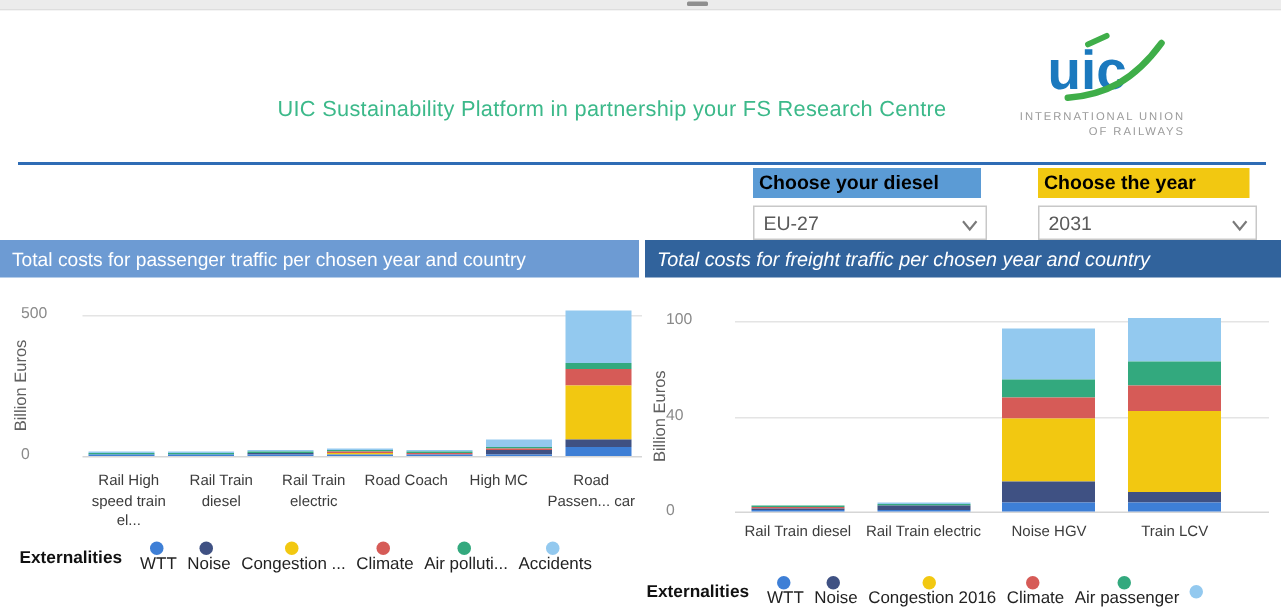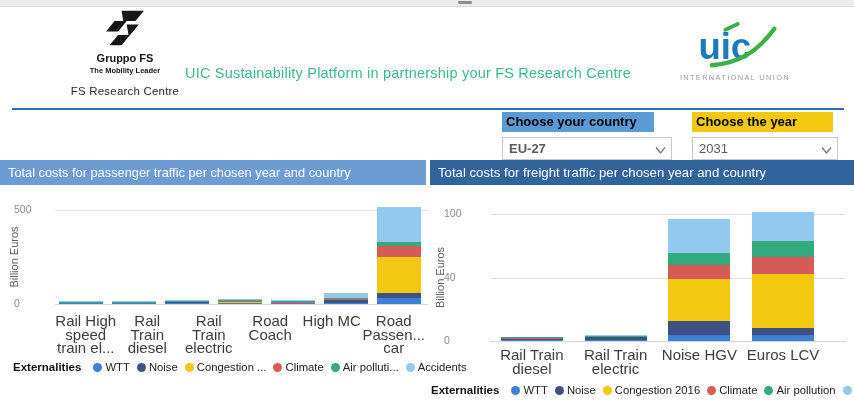--- a/index.html
+++ b/index.html
@@ -22,29 +22,29 @@
   .uic-logo{display:block;margin:0 10px 2px auto;}
   .uic-sub{font-size:7.5px;color:#9b9b9b;letter-spacing:1.3px;line-height:10px;}
 
   .divider{position:absolute;left:12px;top:108px;width:832px;height:2px;}
 
   
   .slicer-header{position:absolute;height:20px;line-height:20px;font-size:13px;font-weight:600;color:#000;padding-left:4px;box-sizing:border-box;}
   #country-header{left:502px;top:112px;width:152px;}
   #year-header{left:692px;top:112px;width:141px;}
   .slicer-select{position:absolute;height:23px;background:#fff;border:1px solid #c8c8c8;box-sizing:border-box;font-size:13px;color:#5a5a5a;line-height:21px;padding-left:6px;cursor:pointer;}
-  #country-select{left:502px;top:137px;width:170px;font-weight:bold;}
+  #country-select{left:502px;top:137px;width:156px;}
   #year-select{left:692px;top:137px;width:146px;}
   .chev{position:absolute;right:7px;top:8px;width:9px;height:9px;}
   .chev svg{display:block;}
 
   
   .vtitle{position:absolute;top:160px;height:25px;line-height:25px;color:#fff;font-size:12.8px;padding-left:8px;box-sizing:border-box;white-space:nowrap;overflow:hidden;}
   #vtitle-left{left:0;width:426px;}
-  #vtitle-right{left:430px;width:424px;font-size:13.2px;}
+  #vtitle-right{left:430px;width:424px;font-size:13.2px;font-style:italic;}
 
   
   .chart{position:absolute;top:186px;height:224px;}
   .chart-left{left:0;width:428px;}
   .chart-right{left:428px;width:426px;}
 
   .ylabel{position:absolute;transform:rotate(-90deg);transform-origin:0 0;font-size:11px;color:#5f5f5f;text-align:center;}
   .chart-left .ylabel{left:8px;top:118px;width:94px;}
   .chart-right .ylabel{left:6px;top:155px;width:127px;}
 
@@ -68,63 +68,55 @@
   .chart-right .plot{left:62px;top:28px;width:335px;height:127px;}
   .bar-slot{flex:1;display:flex;justify-content:center;align-items:flex-end;height:100%;}
   .bar-stack{display:flex;flex-direction:column-reverse;}
   .chart-left .bar-stack{width:44px;}
   .chart-right .bar-stack{width:62px;}
   .bar-seg{width:100%;}
 
   .cat-labels{position:absolute;display:flex;}
   .chart-left .cat-labels{left:55px;top:128px;width:370px;}
   .chart-right .cat-labels{left:62px;top:162px;width:335px;}
-  .cat-label{flex:1;text-align:center;font-size:15px;line-height:13.5px;color:#3c3c3c;}
+  .cat-label{flex:1;text-align:center;font-size:10px;line-height:13.5px;color:#3c3c3c;}
   .chart-right .cat-label span{display:inline-block;width:92px;margin:0 -6px;}
 
   .legend{position:absolute;display:flex;align-items:center;white-space:nowrap;}
   .chart-left .legend{left:13px;top:175px;}
   .chart-right .legend{left:3px;top:198px;}
   .legend-title{font-size:11.5px;font-weight:bold;color:#111;margin-right:12px;}
-  .legend-item{display:flex;align-items:center;font-size:11.3px;color:#222;margin-right:7px;}
+  .legend-item{display:flex;align-items:center;font-size:11.3px;color:#222;margin-right:7px;flex-direction:column;}
   .legend-dot{width:9px;height:9px;border-radius:50%;display:inline-block;margin-right:3px;}
 </style>
 </head>
 <body>
 
 <div class="top-strip">
   <div class="top-handle"></div>
 </div>
 
 <div class="header">
-  <div class="fs-block">
-    <svg width="42" height="38" viewBox="0 0 48 44">
-      <path d="M20 2 H46 L36 14 H26 L16 26 H2 L12 14 H22 Z" fill="#161616"></path>
-      <path d="M26 18 H40 L20 42 H6 L16 30 H28 Z" fill="#161616"></path>
-    </svg>
-    <div class="fs-brand">Gruppo FS</div>
-    <div class="fs-tagline">The Mobility Leader</div>
-    <div class="fs-centre">FS Research Centre</div>
-  </div>
 
   <div class="main-title" style="color: rgb(60, 185, 138);">UIC Sustainability Platform in partnership your FS Research Centre</div>
 
   <div class="uic-block">
     <svg class="uic-logo" width="94" height="50" viewBox="0 0 96 52">
       <text x="12" y="40" font-size="38" font-weight="bold" fill="#1B79BE" font-family="Liberation Sans, sans-serif">uic</text>
       <path d="M26 46 C 52 44, 72 34, 91 8" stroke="#3FAE49" stroke-width="4.5" fill="none" stroke-linecap="round"></path>
       <path d="M40 9 L53 3" stroke="#3FAE49" stroke-width="4" fill="none" stroke-linecap="round"></path>
     </svg>
     <div class="uic-sub">INTERNATIONAL UNION</div>
+    <div class="uic-sub">OF RAILWAYS</div>
   </div>
 </div>
 
 <div class="divider" style="background: rgb(46, 108, 181);"></div>
 
-<div class="slicer-header" id="country-header" style="background: rgb(91, 155, 213);">Choose your country</div>
+<div class="slicer-header" id="country-header" style="background: rgb(91, 155, 213);">Choose your diesel</div>
 <div class="slicer-header" id="year-header" style="background: rgb(242, 200, 17);">Choose the year</div>
 
 <div class="slicer-select" id="country-select">
   <span>EU-27</span>
   <span class="chev">
     <svg width="11" height="9" viewBox="0 0 11 8">
         <polyline points="1,1 5.5,6.5 10,1" fill="none" stroke="#7a7a7a" stroke-width="1.4"></polyline>
       </svg>
   </span>
 </div>
@@ -288,21 +280,21 @@
           <div class="bar-seg" style="height: 17.145px; background: rgb(214, 91, 87);"></div>
           <div class="bar-seg" style="height: 15.875px; background: rgb(51, 169, 126);"></div>
           <div class="bar-seg" style="height: 28.575px; background: rgb(147, 201, 239);"></div>
         </div>
       </div>
     </div>
   <div class="cat-labels">
       <div class="cat-label"><span>Rail Train diesel</span></div>
       <div class="cat-label"><span>Rail Train electric</span></div>
       <div class="cat-label"><span>Noise HGV</span></div>
-      <div class="cat-label"><span>Euros LCV</span></div>
+      <div class="cat-label"><span>Train LCV</span></div>
     </div>
   <div class="legend">
     <span class="legend-title">Externalities</span>
     <span style="display:flex;align-items:center;">
         <span class="legend-item">
           <span class="legend-dot" style="background: rgb(62, 127, 214);"></span>
           <span>WTT</span>
         </span>
         <span class="legend-item">
           <span class="legend-dot" style="background: rgb(63, 81, 131);"></span>
@@ -311,20 +303,20 @@
         <span class="legend-item">
           <span class="legend-dot" style="background: rgb(242, 200, 17);"></span>
           <span>Congestion 2016</span>
         </span>
         <span class="legend-item">
           <span class="legend-dot" style="background: rgb(214, 91, 87);"></span>
           <span>Climate</span>
         </span>
         <span class="legend-item">
           <span class="legend-dot" style="background: rgb(51, 169, 126);"></span>
-          <span>Air pollution</span>
+          <span>Air passenger</span>
         </span>
         <span class="legend-item">
           <span class="legend-dot" style="background: rgb(147, 201, 239);"></span>
         </span>
       </span>
   </div>
 </div>
 
 </body></html>

